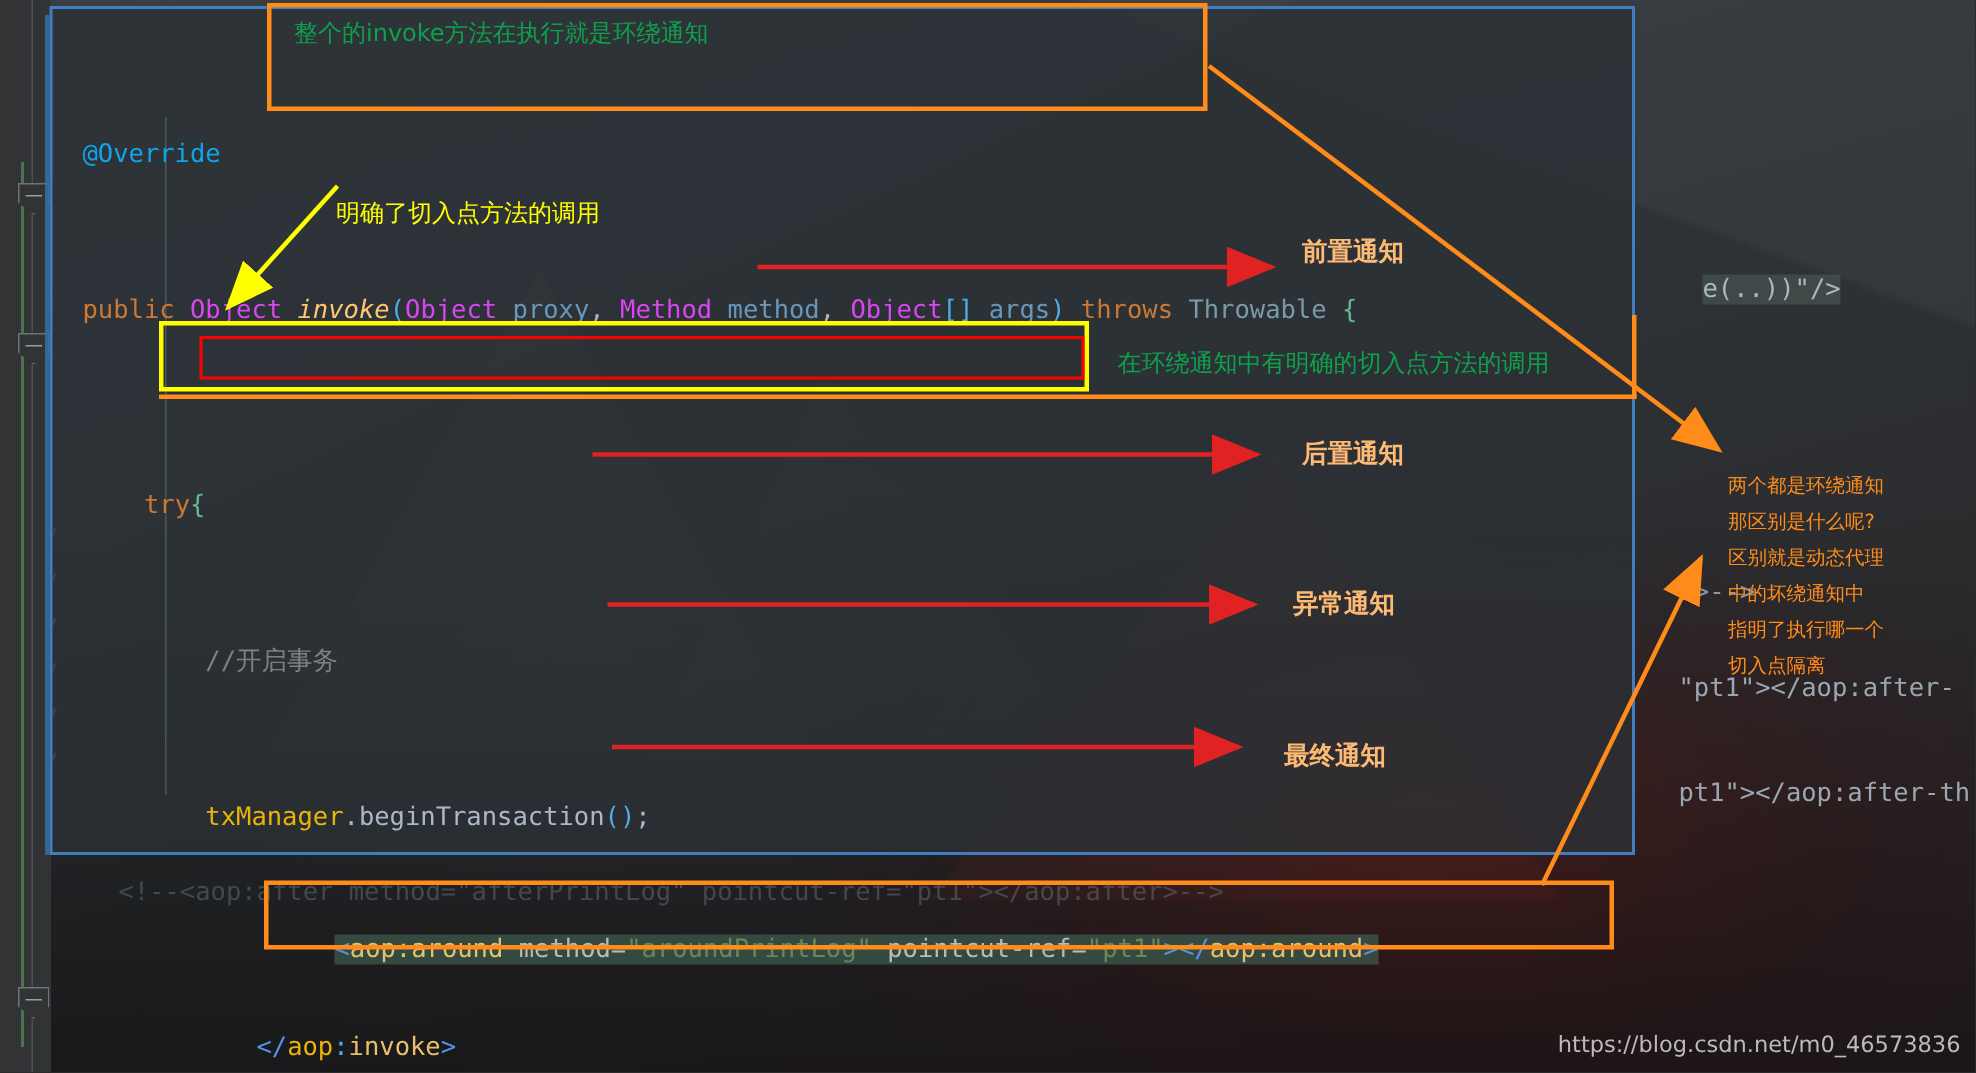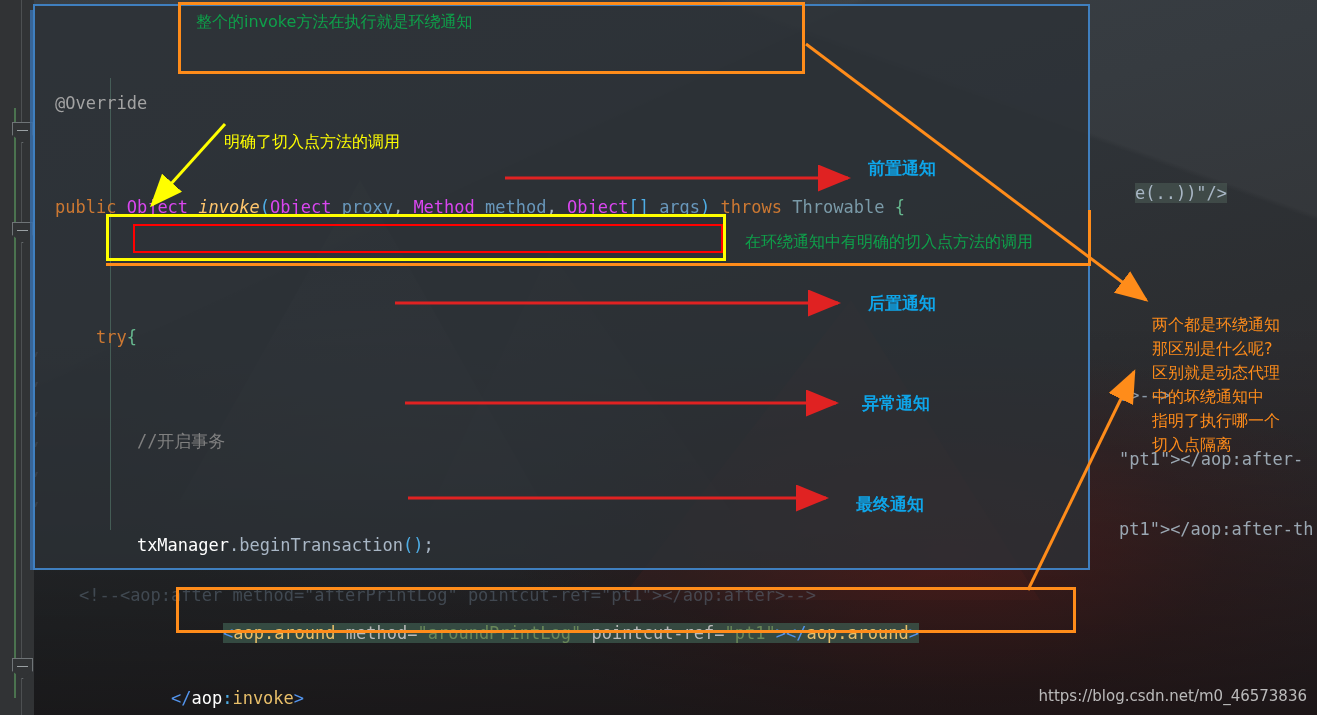--- a/index.html
+++ b/index.html
@@ -87,26 +87,26 @@
     white-space:pre;
     color:#a9b7c6;
   }
   .ln { height:26px; padding-left:20px; }
   .indent-guide {
     position:absolute; left:75px; top:72px; width:1px; height:452px;
     background:#4e6c62; opacity:.75;
   }
 
   
-  .t-ann   { color:#a3a3a3;margin-top:32px; }
+  .t-ann   { color:#0ea5e9;margin-top:32px; }
   .t-kw    { color:#cc7832; }
   .t-type  { color:#d946ef; }
   .t-meth  { color:#ffc66d;font-style:italic; }
   .t-par   { color:#6897bb; }
-  .t-var   { color:#ffffff; }
+  .t-var   { color:#eab308; }
   .t-field { color:#9876aa; text-decoration:underline; }
   .t-plain { color:#a9b7c6; }
   .t-brace { color:#4eade5; }
   .t-cmt   { color:#808080; }
   .t-gbrace{ color:#67b88f; }
   .t-str   { color:#6a8759; }
   .t-tag   { color:#e8bf6a; }
   .t-attr  { color:#bababa; }
   .t-angle { color:#5394ec; }
 
@@ -147,22 +147,22 @@
   }
 
   
   .ann-text {
     position:absolute;
     font-family:"DejaVu Sans","Liberation Sans",sans-serif;
     font-size:16px; white-space:pre; line-height:22px;
   }
   .ann-green  { color:#0ea04a; }
   .ann-yellow { color:#ffff00; }
-  .ann-red    { color:#0ea5e9; font-weight:bold; font-size:17px; }
-  .ann-orange { color:#ff8c1a; font-size:16px; line-height:24px; }
+  .ann-red    { color:#fdba74; font-weight:bold; font-size:17px; }
+  .ann-orange { color:#ff8c1a; font-size:13px; line-height:24px; }
 
   
   .overlay { position:absolute; left:0; top:0; width:1317px; height:715px; pointer-events:none; }
 
   
   .watermark {
     position:absolute; right:10px; bottom:10px;
     font-family:"DejaVu Sans","Liberation Sans",sans-serif;
     font-size:15px; color:#c8c8c8; opacity:.92;
   }

